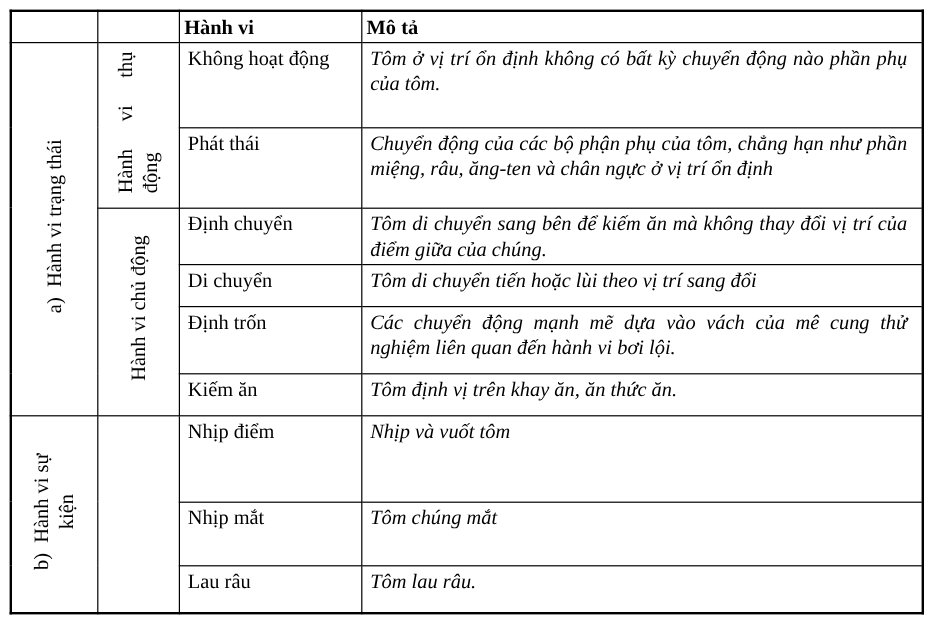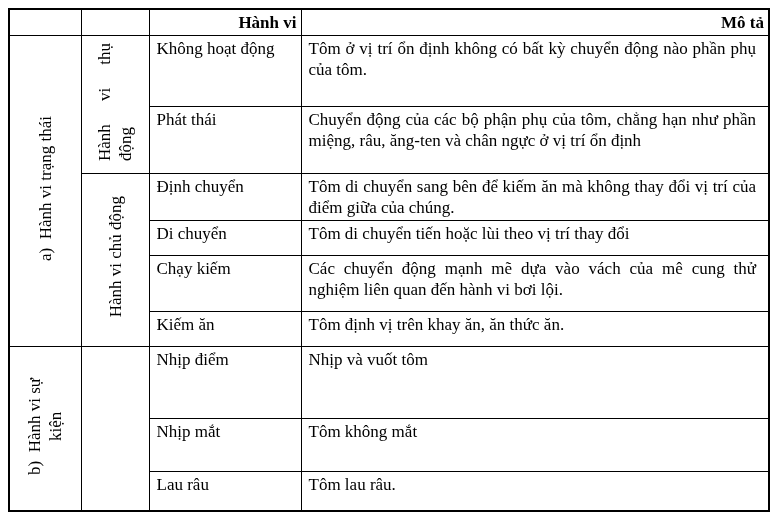--- a/index.html
+++ b/index.html
@@ -26,26 +26,26 @@
   td, th {
     border: 1px solid #000;
     vertical-align: top;
     font-size: 17px;
     line-height: 21px;
     padding: 2px 12px 2px 7px;
     overflow: hidden;
   }
   th.col-header {
     font-weight: bold;
-    text-align: right;
+    text-align: left;
     vertical-align: middle;
     padding: 1px 4px;
   }
   td.name-cell  { text-align: justify; margin-left: 12px; }
-  td.desc-cell  { text-align: justify; }
+  td.desc-cell  { text-align: justify; font-style: italic; }
   td.rot-cell {
     vertical-align: middle;
     text-align: center;
     padding: 2px;
   }
   .vtext {
     display: inline-block;
     writing-mode: vertical-rl;
     transform: rotate(180deg);
     line-height: 21px;
@@ -94,45 +94,45 @@
     <tr style="height:45px">
       <td class="rot-cell" rowspan="4">
         <span class="vtext v-center">Hành vi chủ động</span>
       </td>
       <td class="name-cell">Định chuyển</td>
       <td class="desc-cell">Tôm di chuyển sang bên để kiếm ăn mà không thay đổi vị trí của điểm giữa của chúng.</td>
     </tr>
 
     <tr style="height:35px">
       <td class="name-cell">Di chuyển</td>
-      <td class="desc-cell">Tôm di chuyển tiến hoặc lùi theo vị trí thay đổi</td>
+      <td class="desc-cell">Tôm di chuyển tiến hoặc lùi theo vị trí sang đổi</td>
     </tr>
 
     <tr style="height:56px">
-      <td class="name-cell">Chạy kiếm</td>
+      <td class="name-cell">Định trốn</td>
       <td class="desc-cell">Các chuyển động mạnh mẽ dựa vào vách của mê cung thử nghiệm liên quan đến hành vi bơi lội.</td>
     </tr>
 
     <tr style="height:35px">
       <td class="name-cell">Kiếm ăn</td>
       <td class="desc-cell">Tôm định vị trên khay ăn, ăn thức ăn.</td>
     </tr>
 
     <tr style="height:72px">
       <td class="rot-cell" rowspan="3">
         <span class="vtext v-center h120">b)&nbsp;&nbsp;Hành vi sự kiện</span>
       </td>
       <td class="rot-cell" rowspan="3"></td>
       <td class="name-cell">Nhịp điểm</td>
       <td class="desc-cell">Nhịp và vuốt tôm</td>
     </tr>
 
     <tr style="height:53px">
       <td class="name-cell">Nhịp mắt</td>
-      <td class="desc-cell">Tôm không mắt</td>
+      <td class="desc-cell">Tôm chúng mắt</td>
     </tr>
 
     <tr style="height:40px">
       <td class="name-cell">Lau râu</td>
       <td class="desc-cell">Tôm lau râu.</td>
     </tr>
   </tbody>
     </table>
 </div>
 

